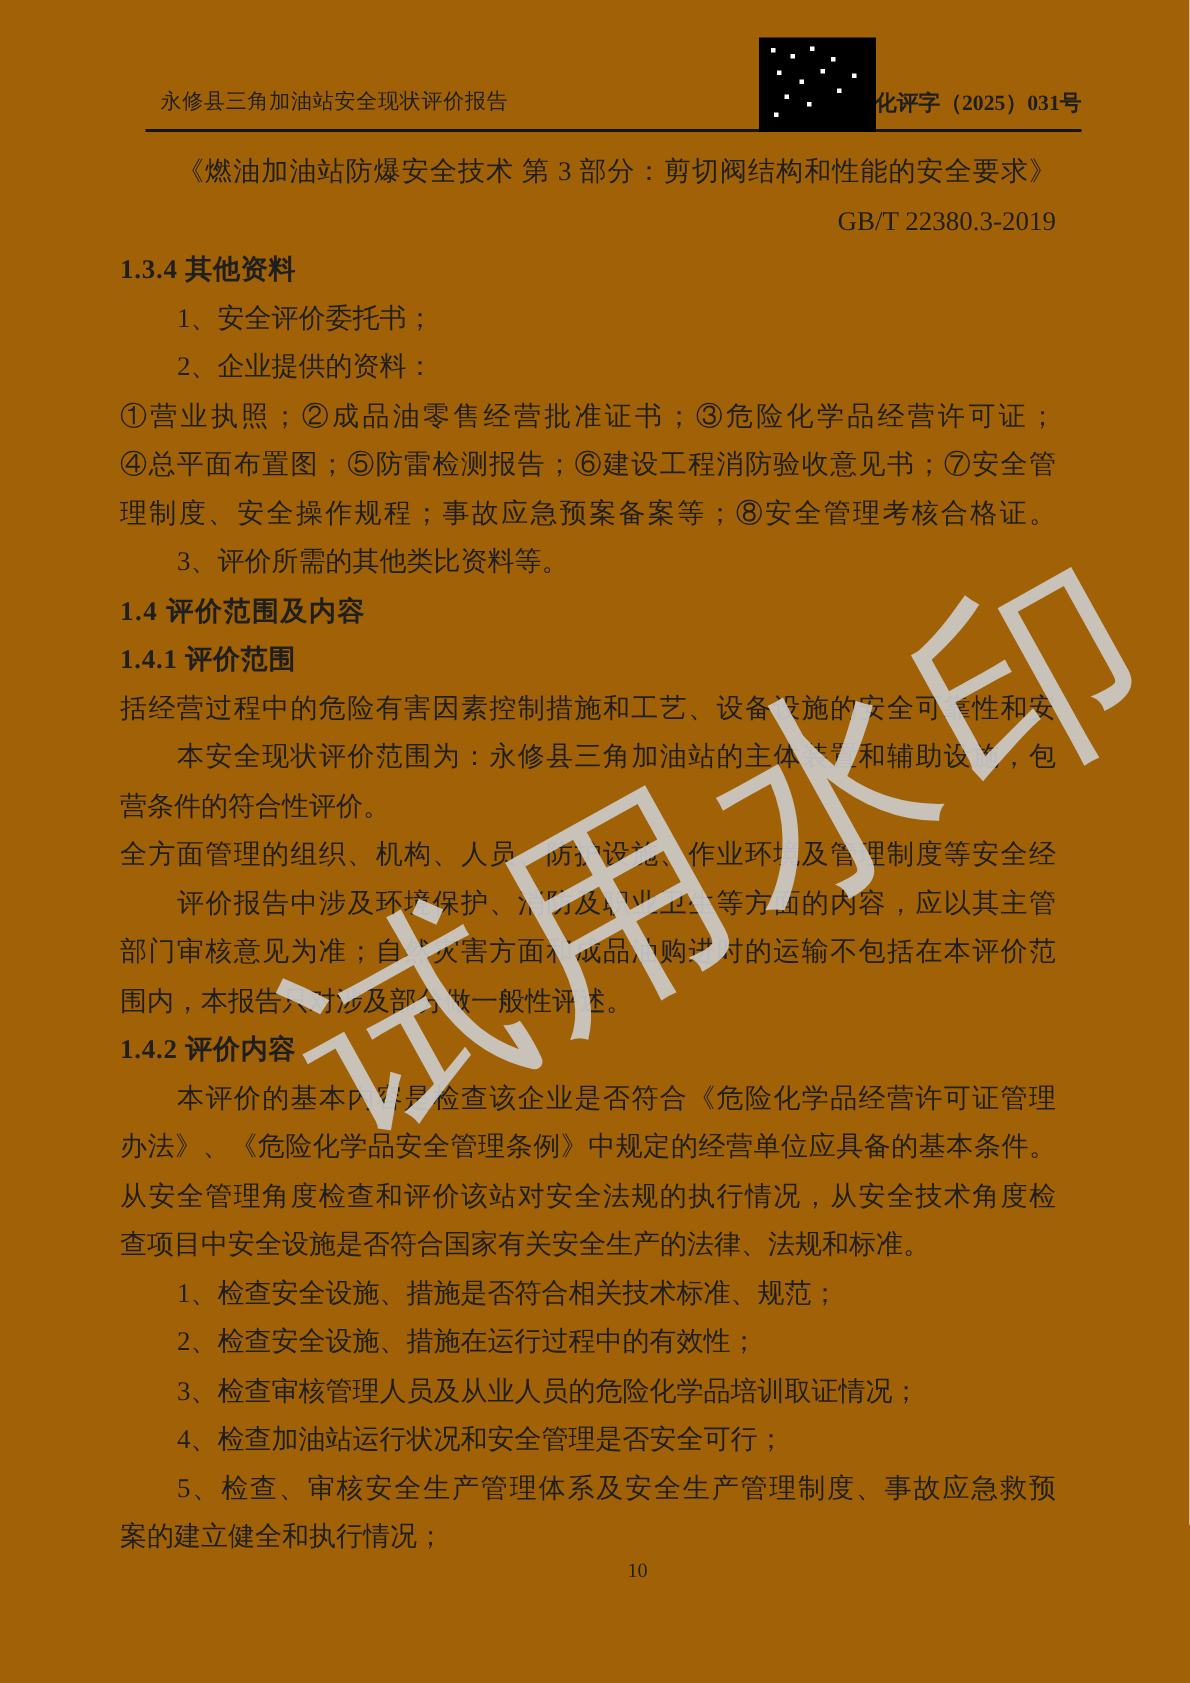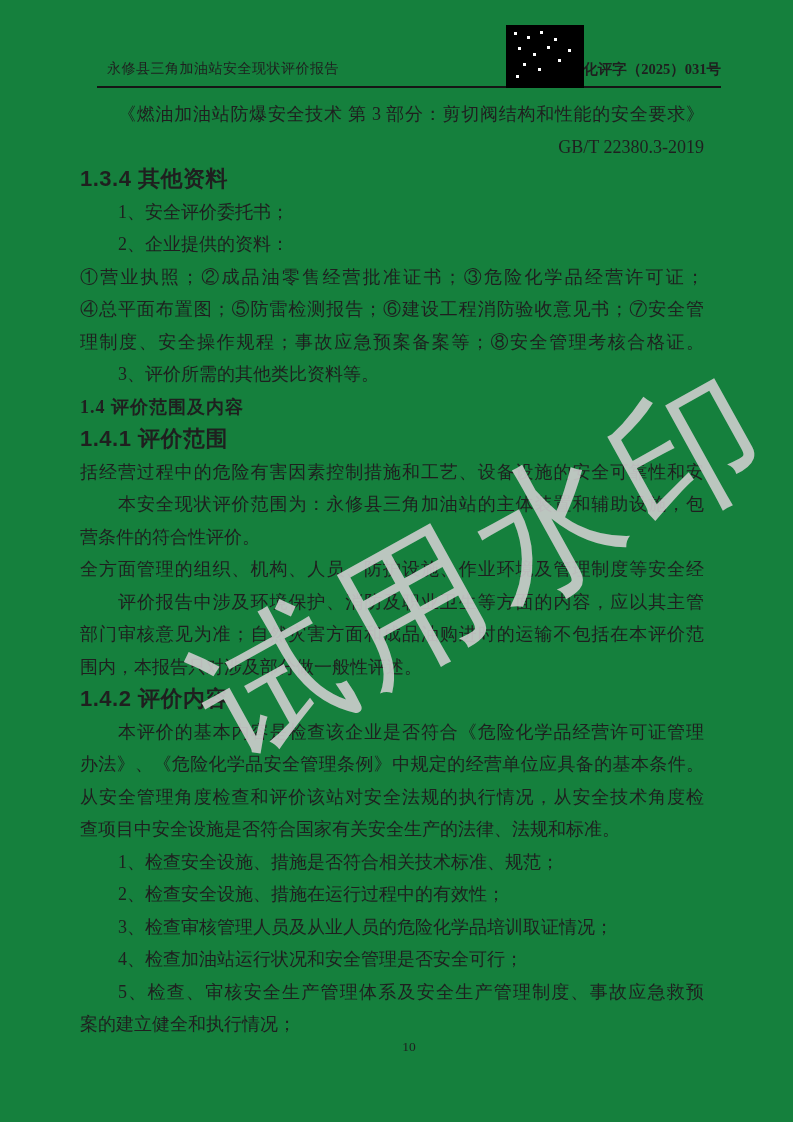--- a/index.html
+++ b/index.html
@@ -3,21 +3,21 @@
 <meta charset="utf-8">
 <style>
   * { margin: 0; padding: 0; box-sizing: border-box; }
   html, body { background: #ffffff; }
   body {
     width: 793px; height: 1122px; overflow: hidden;
     font-family: "Liberation Serif", "DejaVu Serif", serif;
   }
   .page {
     position: relative; width: 793px; height: 1122px;
-    background: #15803d; color: #1f1f1f;
+    background: #a16207; color: #1f1f1f;
   }
   
   .header {
     position: absolute; left: 97px; top: 58px; width: 624px;
     display: flex; justify-content: space-between; align-items: flex-end;
     font-size: 14px; line-height: 22px; z-index: 2;
   }
   .header .hleft { padding-left: 10px; letter-spacing: 0.5px; }
   .header .hright { font-weight: 700; font-size: 14.5px; }
   .rule {
@@ -28,22 +28,22 @@
   .doc-body {
     position: absolute; left: 80px; top: 98px; width: 624px;
     font-size: 18px; z-index: 2;
   }
   .ln { height: 32.5px; line-height: 32.5px; text-align: justify; white-space: nowrap; }
   .fill { text-align-last: justify; white-space: normal; }
   .ind { padding-left: 38px; }
   .alignr { text-align: left; text-align-last: right; }
   .h {
     font-weight: 700;
-    font-family: Liberation Sans, sans-serif;
-    font-size: 22px; letter-spacing: 0.5px;
+    font-family: Liberation Serif, serif;
+    font-size: 18px; letter-spacing: 0.5px;
   }
   .hbig { font-weight: 700; font-size: 18px; letter-spacing: 1px; }
   
   .watermark {
     position: absolute; left: 165px; top: 462px; width: 710px; height: 170px;
     font-size: 146px; line-height: 170px; letter-spacing: 12px;
     color: rgba(205, 205, 205, 0.9);
     transform: rotate(-29deg); transform-origin: 50% 50%;
     z-index: 5; pointer-events: none; white-space: nowrap;
   }
@@ -54,21 +54,21 @@
   }
   .stamp-dots {
     position: absolute; left: 8px; top: 7px; width: 3px; height: 3px; background: #ffffff;
     box-shadow: 13px 4px 0 #ffffff, 26px -1px 0 #ffffff, 40px 6px 0 #ffffff,
                 4px 15px 0 #ffffff, 19px 21px 0 #ffffff, 33px 14px 0 #ffffff,
                 9px 31px 0 #ffffff, 24px 36px 0 #ffffff, 44px 27px 0 #ffffff,
                 2px 43px 0 #ffffff, 54px 17px 0 #ffffff;
   }
   
   .pageno {
-    position: absolute; left: 97px; top: 1037px; width: 624px;
+    position: absolute; left: 113px; top: 1037px; width: 624px;
     text-align: center; font-size: 13.5px; line-height: 20px; z-index: 2;
   }
 </style>
 </head>
 <body>
 
 <div class="page">
 
   <div class="header">
     <span class="hleft">永修县三角加油站安全现状评价报告</span>

